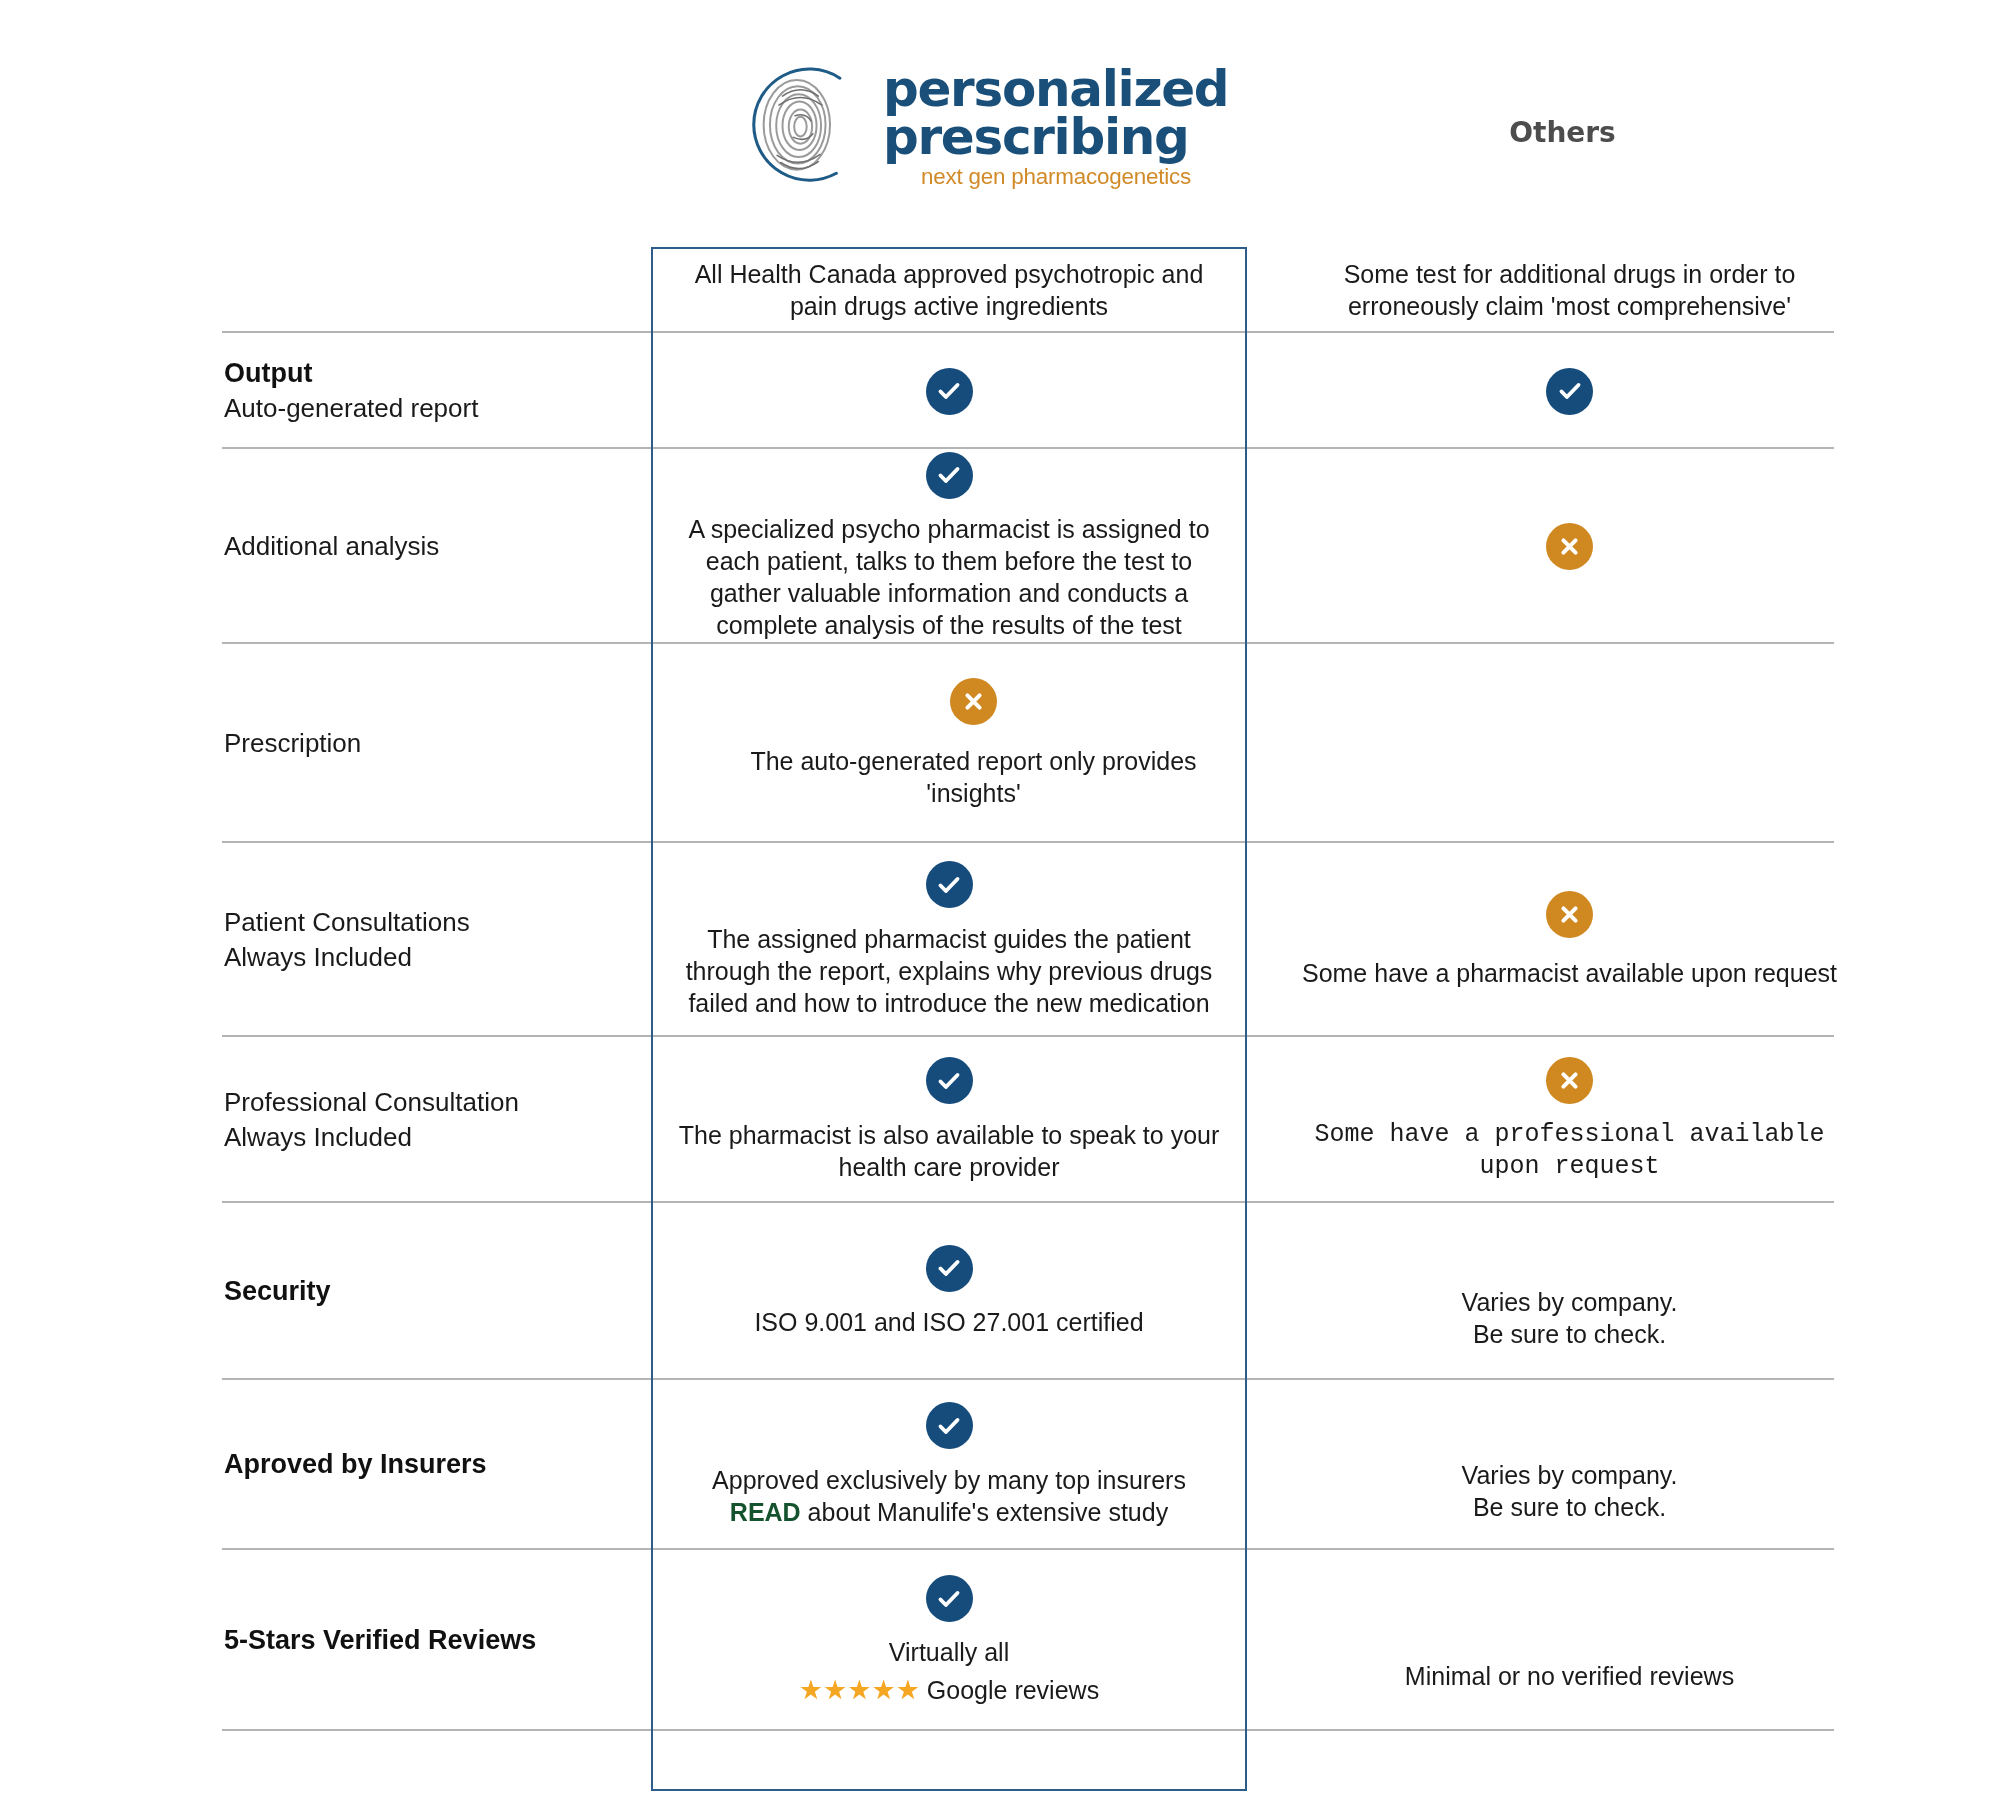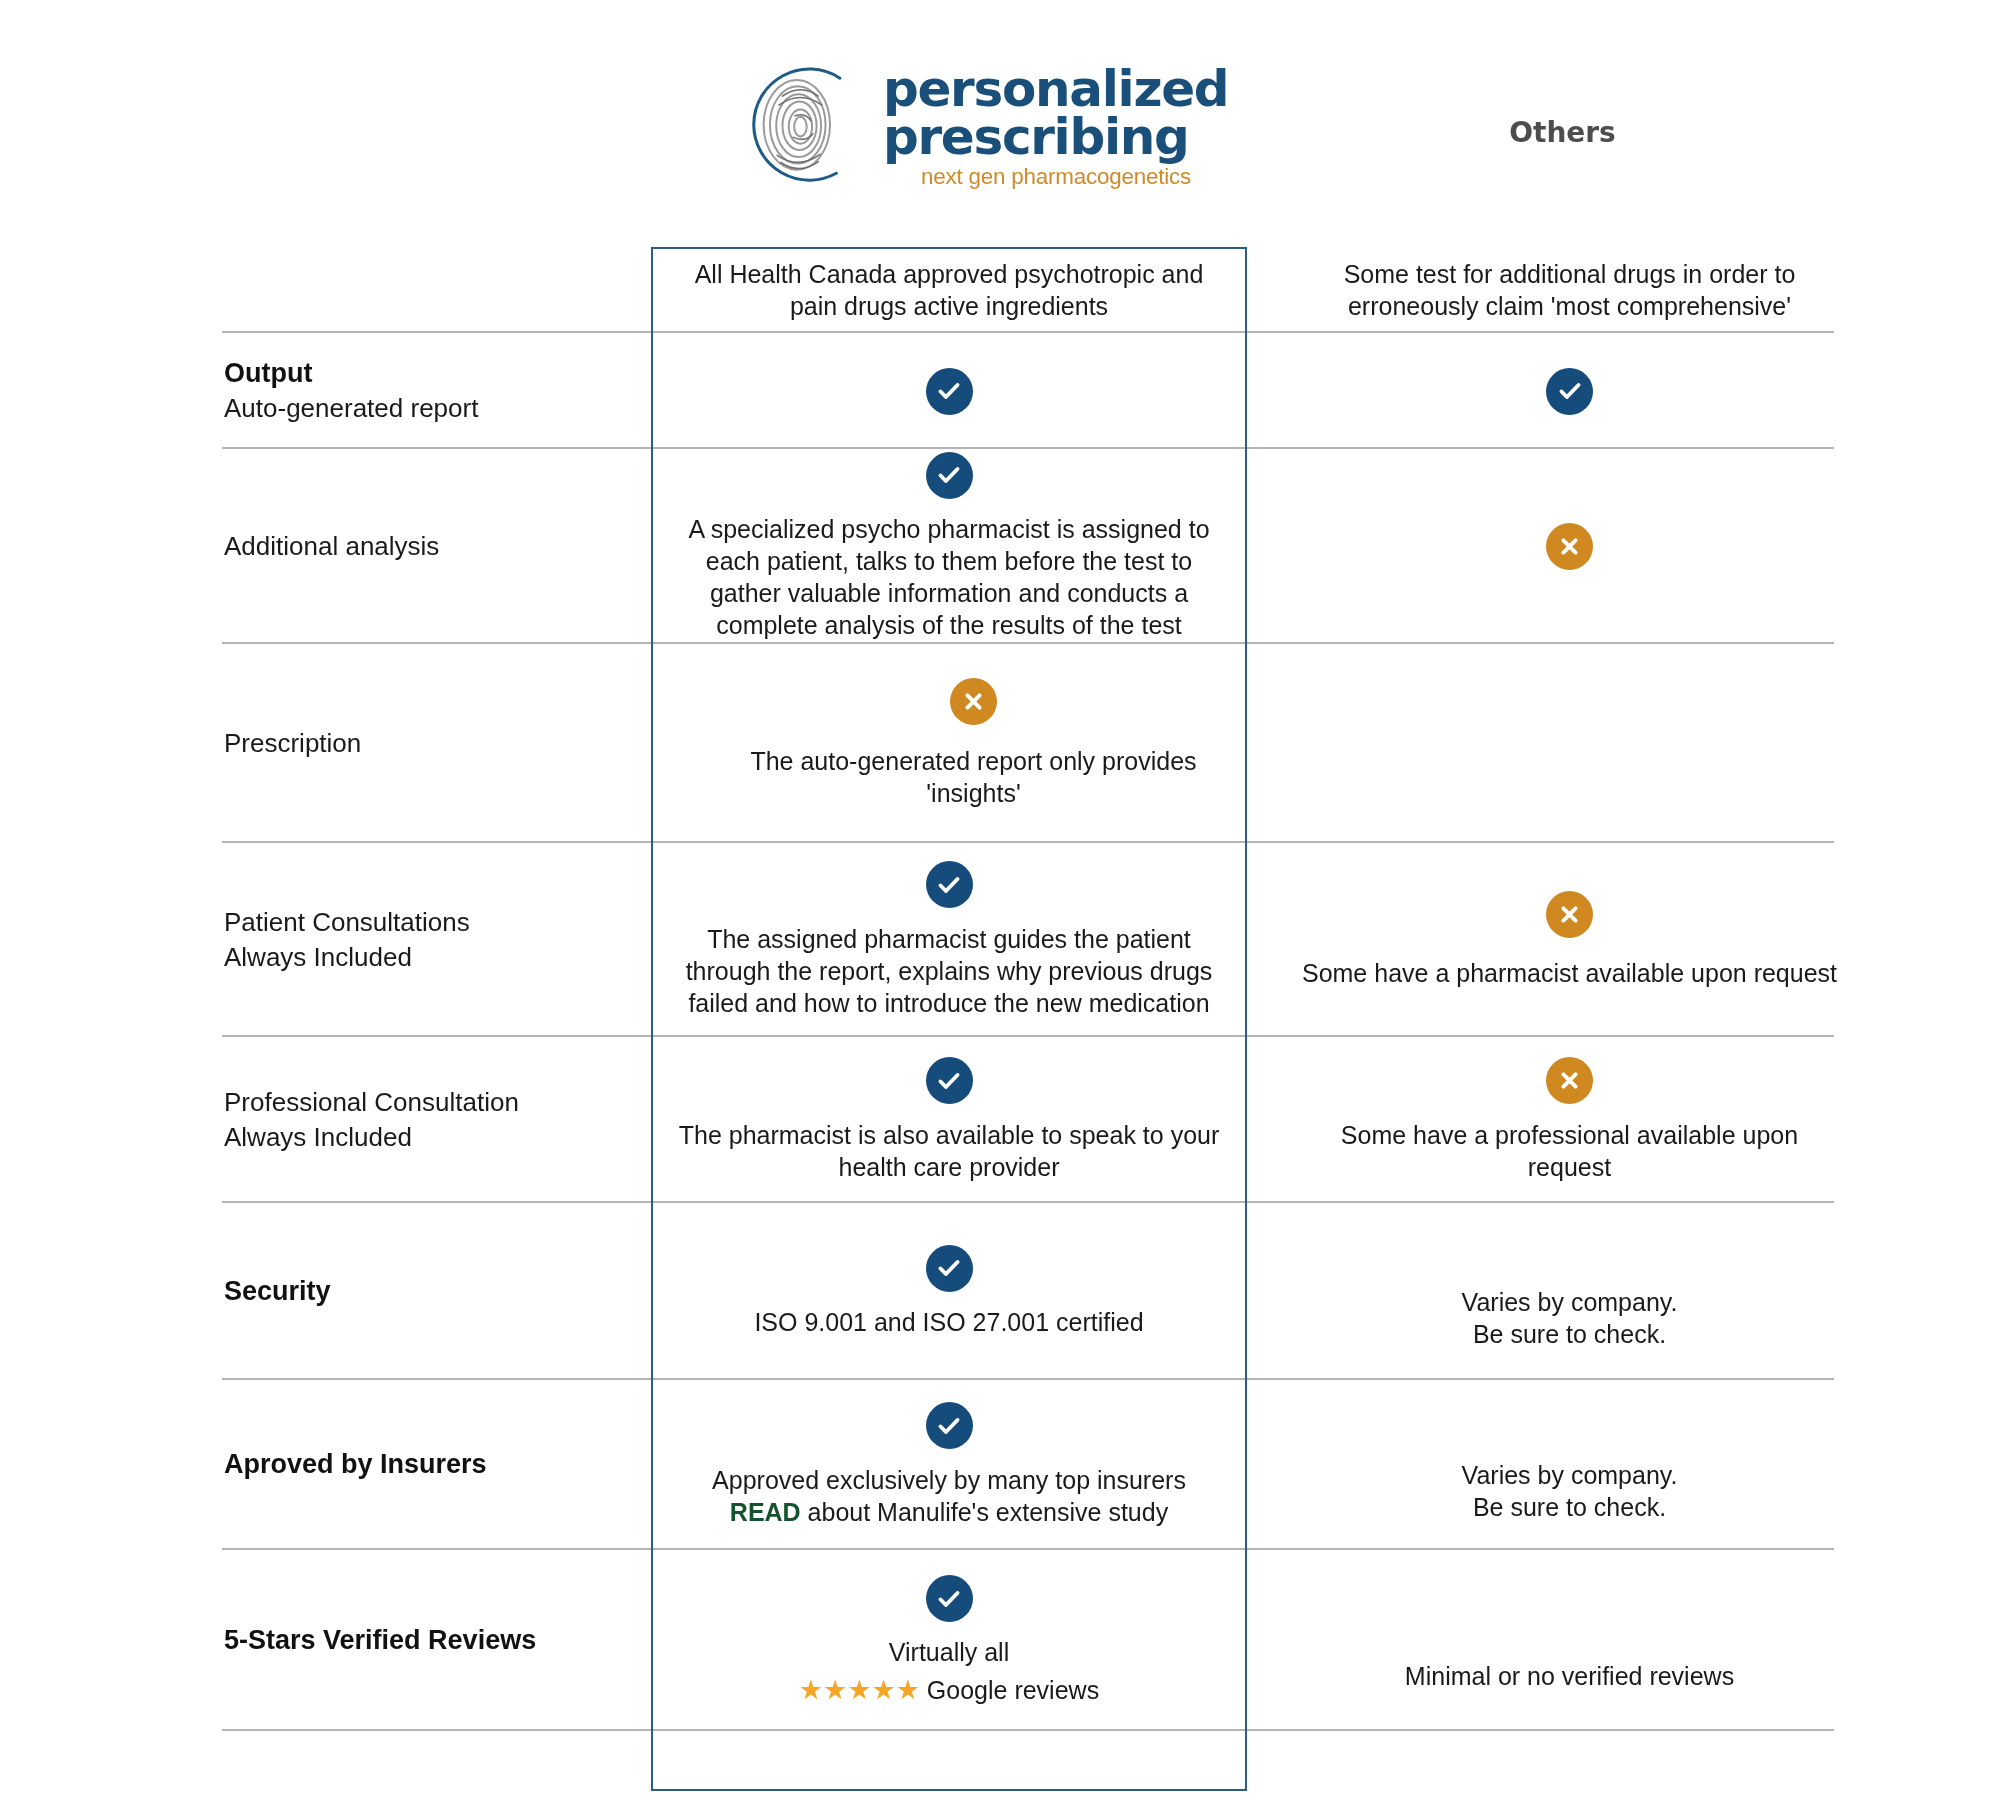--- a/index.html
+++ b/index.html
@@ -273,21 +273,21 @@
                 </svg>
               </span></div>
             <div class="desc" style="margin-top:14.3px;">The pharmacist is also available to speak to your health care provider</div>
           </div>
           <div class="c-oth cellpad">
             <div class="icon-row"><span class="icon-no">
                 <svg width="27" height="27" viewBox="0 0 24 24">
                   <path d="M6.6 6.6l10.8 10.8M17.4 6.6L6.6 17.4" fill="none" stroke="#fff" stroke-width="3.6" stroke-linecap="round"></path>
                 </svg>
               </span></div>
-            <div class="desc" style="margin-top:15px;">Some have a professional available upon request</div>
+            <div class="desc" style="margin-top:15px;font-family:Liberation Mono, monospace;">Some have a professional available upon request</div>
           </div>
         </div>
         <div class="row" style="height: 177px;">
           <div class="sep"></div>
           <div class="c-label cellpad">
             <div class="label-strong">Security</div>
           </div>
           <div class="c-pp cellpad">
             <div class="icon-row"><span class="icon-ok">
                 <svg width="30" height="30" viewBox="0 0 24 24">

